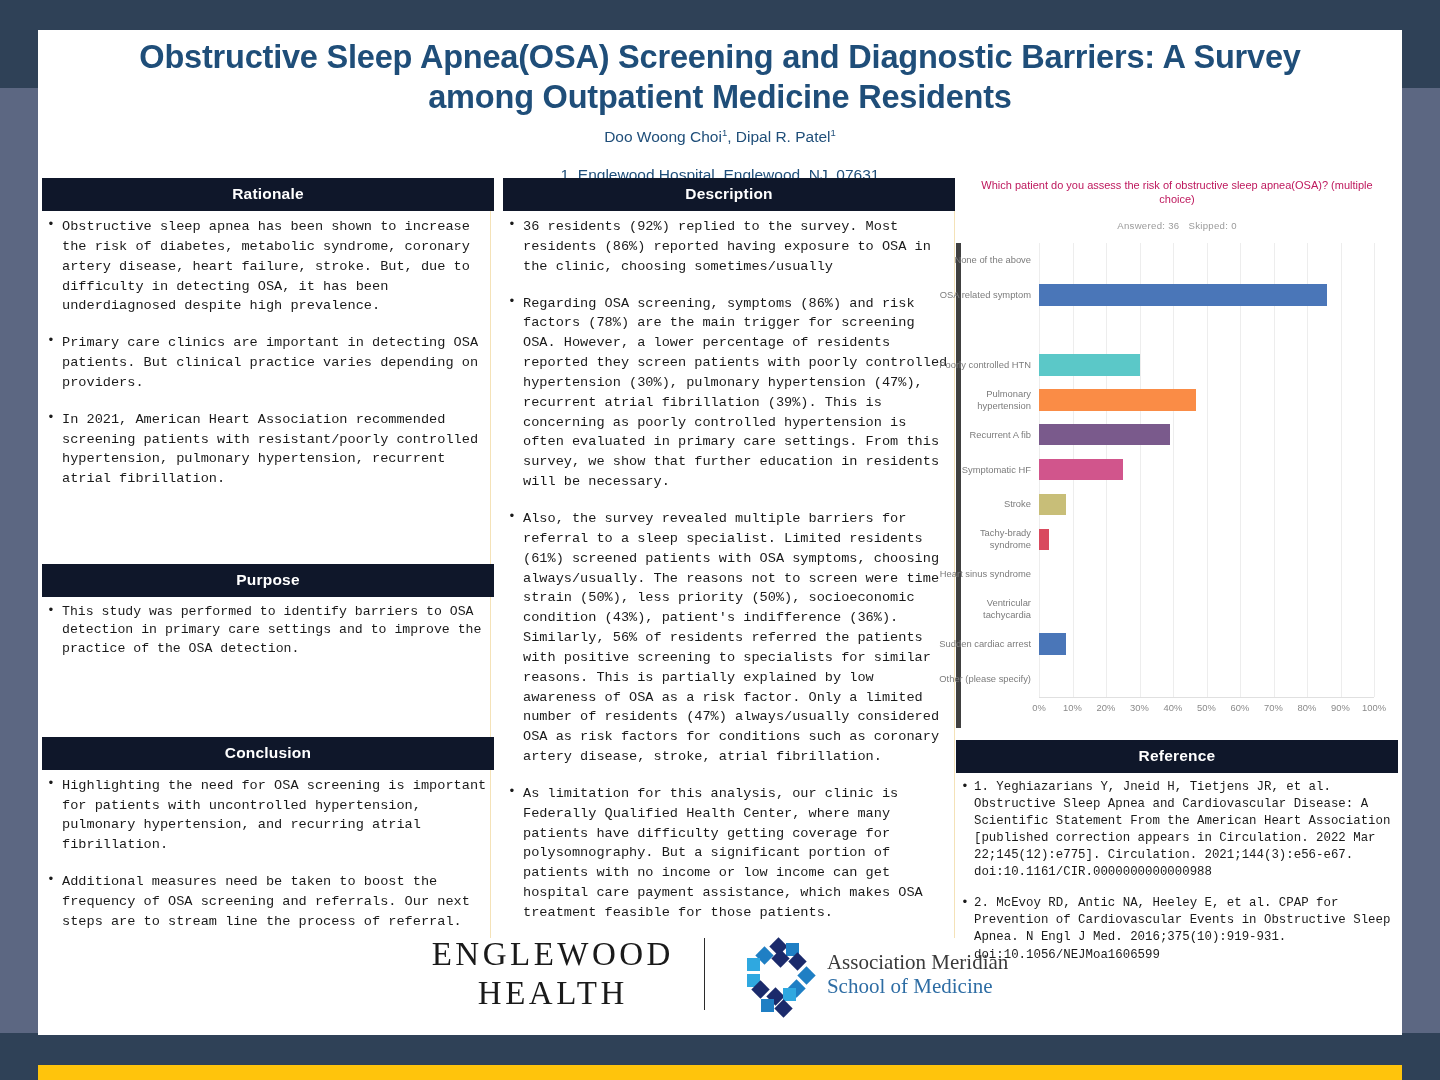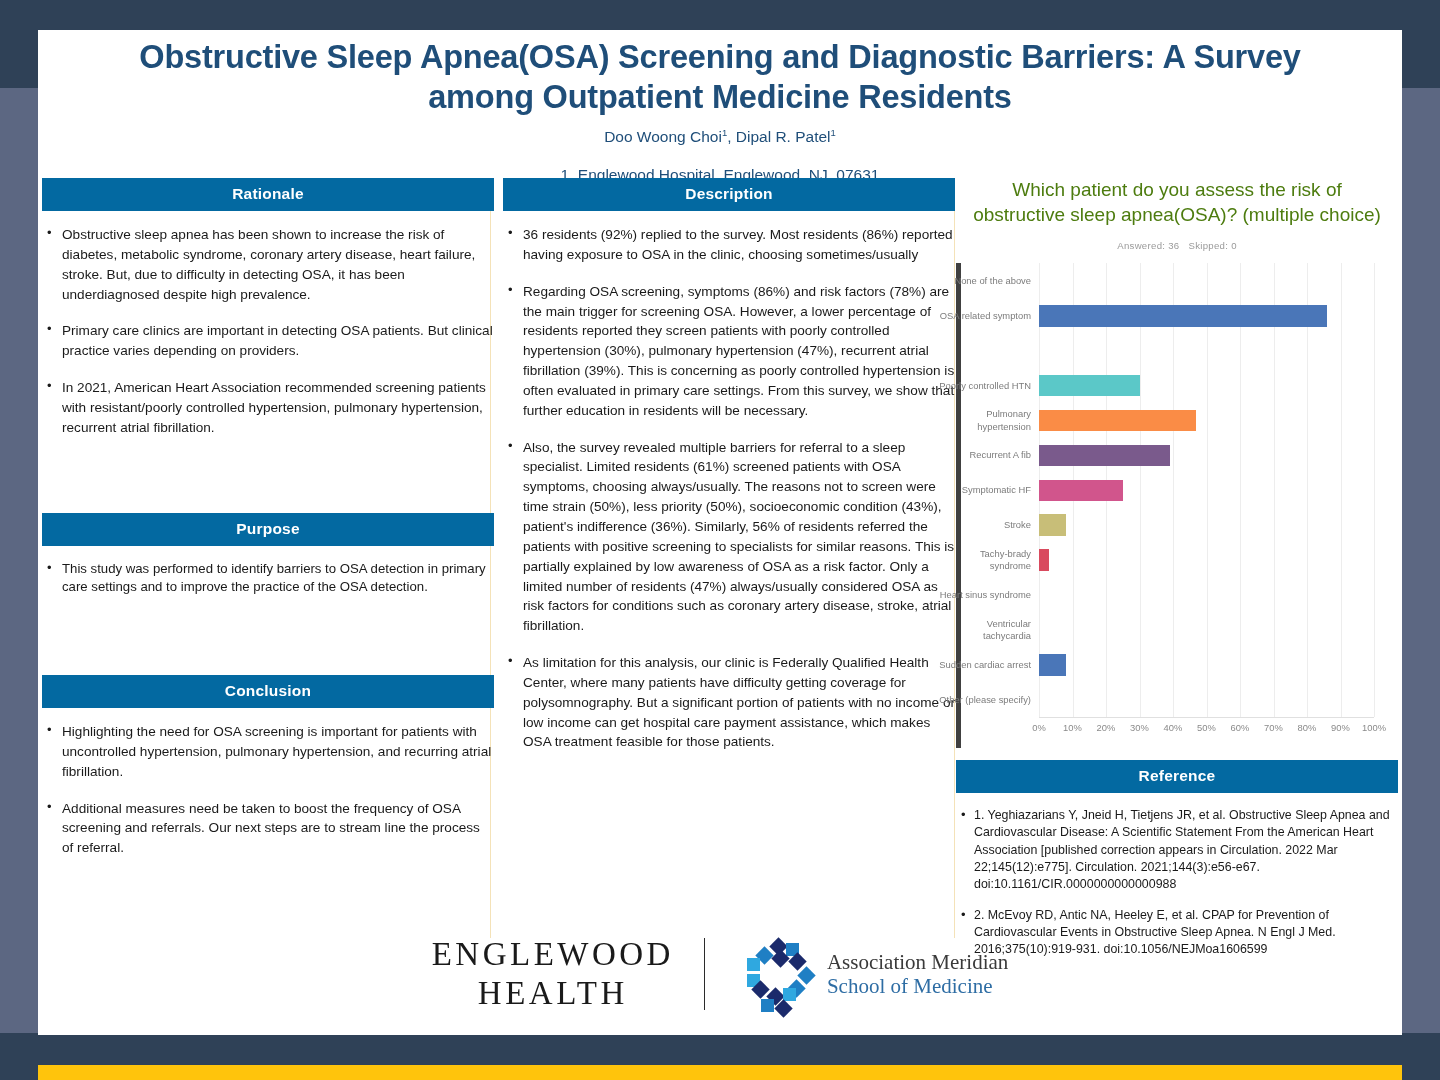--- a/index.html
+++ b/index.html
@@ -55,29 +55,29 @@
 
   .divider {
     position: absolute; top: 8px;
     width: 1px; height: 752px;
     background: #f4e2b8;
   }
   #divider-1 { left: 452px; }
   #divider-2 { left: 916px; }
 
   .section-header {
-    background: #0369a1;
+    background: #0f172a;
     color: #ffffff;
     font-size: 15.5px;
     font-weight: bold;
     text-align: center;
     padding: 7px 0 8px 0;
     letter-spacing: 0.2px;
   }
-  ul.bullets { list-style: none; margin-top: 14px; }
+  ul.bullets { list-style: none; margin-top: 6px; font-family: Liberation Mono, monospace; }
   ul.bullets li {
     position: relative;
     font-size: 13.6px;
     line-height: 1.46;
     color: #1a1a1a;
     padding-left: 20px;
     margin-bottom: 17px;
   }
   ul.bullets li::before {
     content: "\2022";
@@ -87,22 +87,22 @@
   #purpose-list li { font-size: 13.2px; line-height: 1.38; }
   #reference-list li { font-size: 12.4px; line-height: 1.38; margin-bottom: 14px; padding-left: 18px; }
 
   .spacer-purpose { height: 58px; }
   .spacer-conclusion { height: 62px; }
 
   
   #chart-card { position: relative; }
   #chart-title {
     text-align: center;
-    font-size: 19px;
-    color: #4d7c0f;
+    font-size: 11px;
+    color: #be185d;
     line-height: 1.3;
     padding: 0 8px;
   }
   #chart-meta {
     text-align: center;
     font-size: 9.6px;
     color: #9a9a9a;
     margin-top: 13px;
     letter-spacing: 0.3px;
   }

